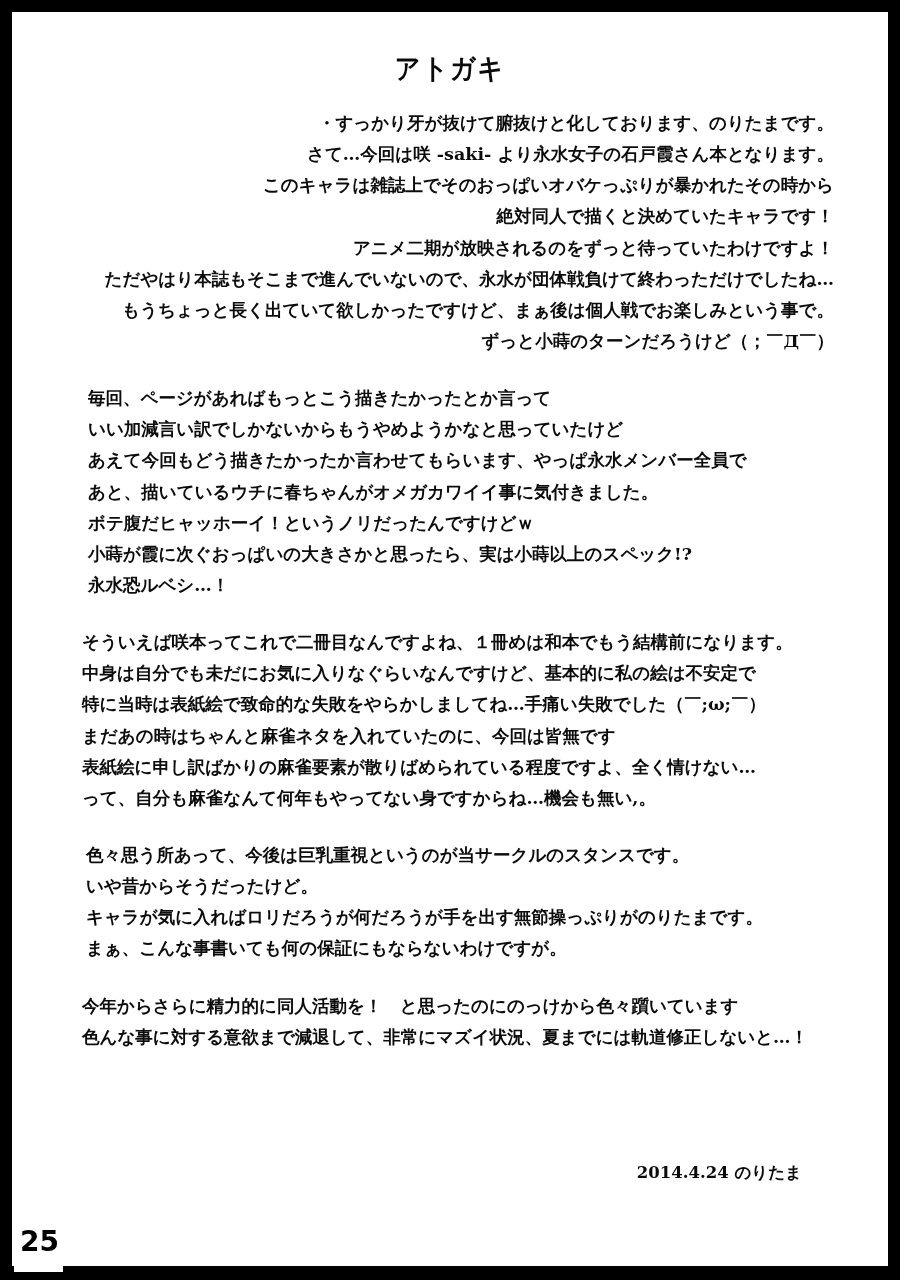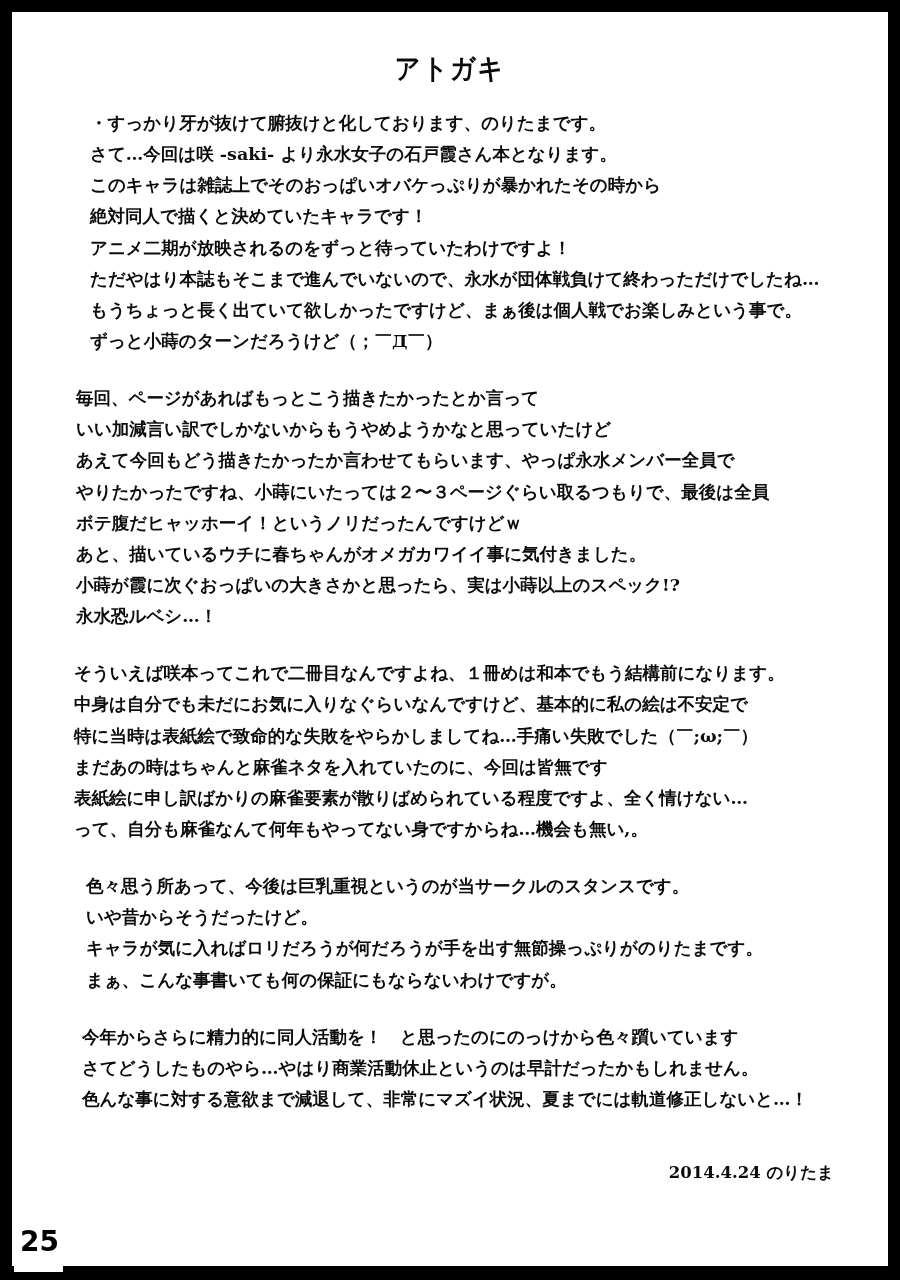--- a/index.html
+++ b/index.html
@@ -79,31 +79,31 @@
   }
   .para {
     margin: 0 0 26px 0;
   }
   .para:last-child {
     margin-bottom: 0;
   }
   .line {
     white-space: pre-wrap;
   }
-  .para.indent-1 { margin-left: 16px; }
-  .para.indent-2 { margin-left: 2px; }
-  .para.indent-3 { }
+  .para.indent-1 { margin-left: 16px; text-align: right; }
+  .para.indent-2 { margin-left: 14px; }
+  .para.indent-3 { margin-left: 8px; }
   .para.indent-4 { margin-left: 12px; }
   .para.indent-5 { margin-left: 8px; }
   .signature {
     position: absolute;
     top: 1150px;
     left: 0;
     width: 876px;
-    padding-right: 54px;
+    padding-right: 86px;
     box-sizing: border-box;
     text-align: right;
     font-size: 16.5px;
     font-weight: bold;
     color: #0c0c0c;
     font-family: "DejaVu Serif", "Liberation Serif", serif;
   }
   .page-number {
     position: absolute;
     left: 14px;
@@ -141,23 +141,22 @@
         <div class="line">アニメ二期が放映されるのをずっと待っていたわけですよ！</div>
         <div class="line">ただやはり本誌もそこまで進んでいないので、永水が団体戦負けて終わっただけでしたね…</div>
         <div class="line">もうちょっと長く出ていて欲しかったですけど、まぁ後は個人戦でお楽しみという事で。</div>
         <div class="line">ずっと小蒔のターンだろうけど（；￣Д￣）</div>
       </div>
 
       <div class="para indent-2">
         <div class="line">毎回、ページがあればもっとこう描きたかったとか言って</div>
         <div class="line">いい加減言い訳でしかないからもうやめようかなと思っていたけど</div>
         <div class="line">あえて今回もどう描きたかったか言わせてもらいます、やっぱ永水メンバー全員で</div>
-        <div class="line">やりたかったですね、小蒔にいたっては２〜３ページぐらい取るつもりで、最後は全員</div>
+        <div class="line">あと、描いているウチに春ちゃんがオメガカワイイ事に気付きました。</div>
         <div class="line">ボテ腹だヒャッホーイ！というノリだったんですけどｗ</div>
-        <div class="line">あと、描いているウチに春ちゃんがオメガカワイイ事に気付きました。</div>
         <div class="line">小蒔が霞に次ぐおっぱいの大きさかと思ったら、実は小蒔以上のスペック!?</div>
         <div class="line">永水恐ルベシ…！</div>
       </div>
 
       <div class="para indent-3">
         <div class="line">そういえば咲本ってこれで二冊目なんですよね、１冊めは和本でもう結構前になります。</div>
         <div class="line">中身は自分でも未だにお気に入りなぐらいなんですけど、基本的に私の絵は不安定で</div>
         <div class="line">特に当時は表紙絵で致命的な失敗をやらかしましてね…手痛い失敗でした（￣;ω;￣）</div>
         <div class="line">まだあの時はちゃんと麻雀ネタを入れていたのに、今回は皆無です</div>
         <div class="line">表紙絵に申し訳ばかりの麻雀要素が散りばめられている程度ですよ、全く情けない…</div>
@@ -166,21 +165,20 @@
 
       <div class="para indent-4">
         <div class="line">色々思う所あって、今後は巨乳重視というのが当サークルのスタンスです。</div>
         <div class="line">いや昔からそうだったけど。</div>
         <div class="line">キャラが気に入ればロリだろうが何だろうが手を出す無節操っぷりがのりたまです。</div>
         <div class="line">まぁ、こんな事書いても何の保証にもならないわけですが。</div>
       </div>
 
       <div class="para indent-5">
         <div class="line">今年からさらに精力的に同人活動を！　と思ったのにのっけから色々躓いています</div>
-        <div class="line">さてどうしたものやら…やはり商業活動休止というのは早計だったかもしれません。</div>
         <div class="line">色んな事に対する意欲まで減退して、非常にマズイ状況、夏までには軌道修正しないと…！</div>
       </div>
 
     </div>
 
     <div class="signature">2014.4.24 のりたま</div>
 
   </div>
 
   <div class="page-number">25</div>

